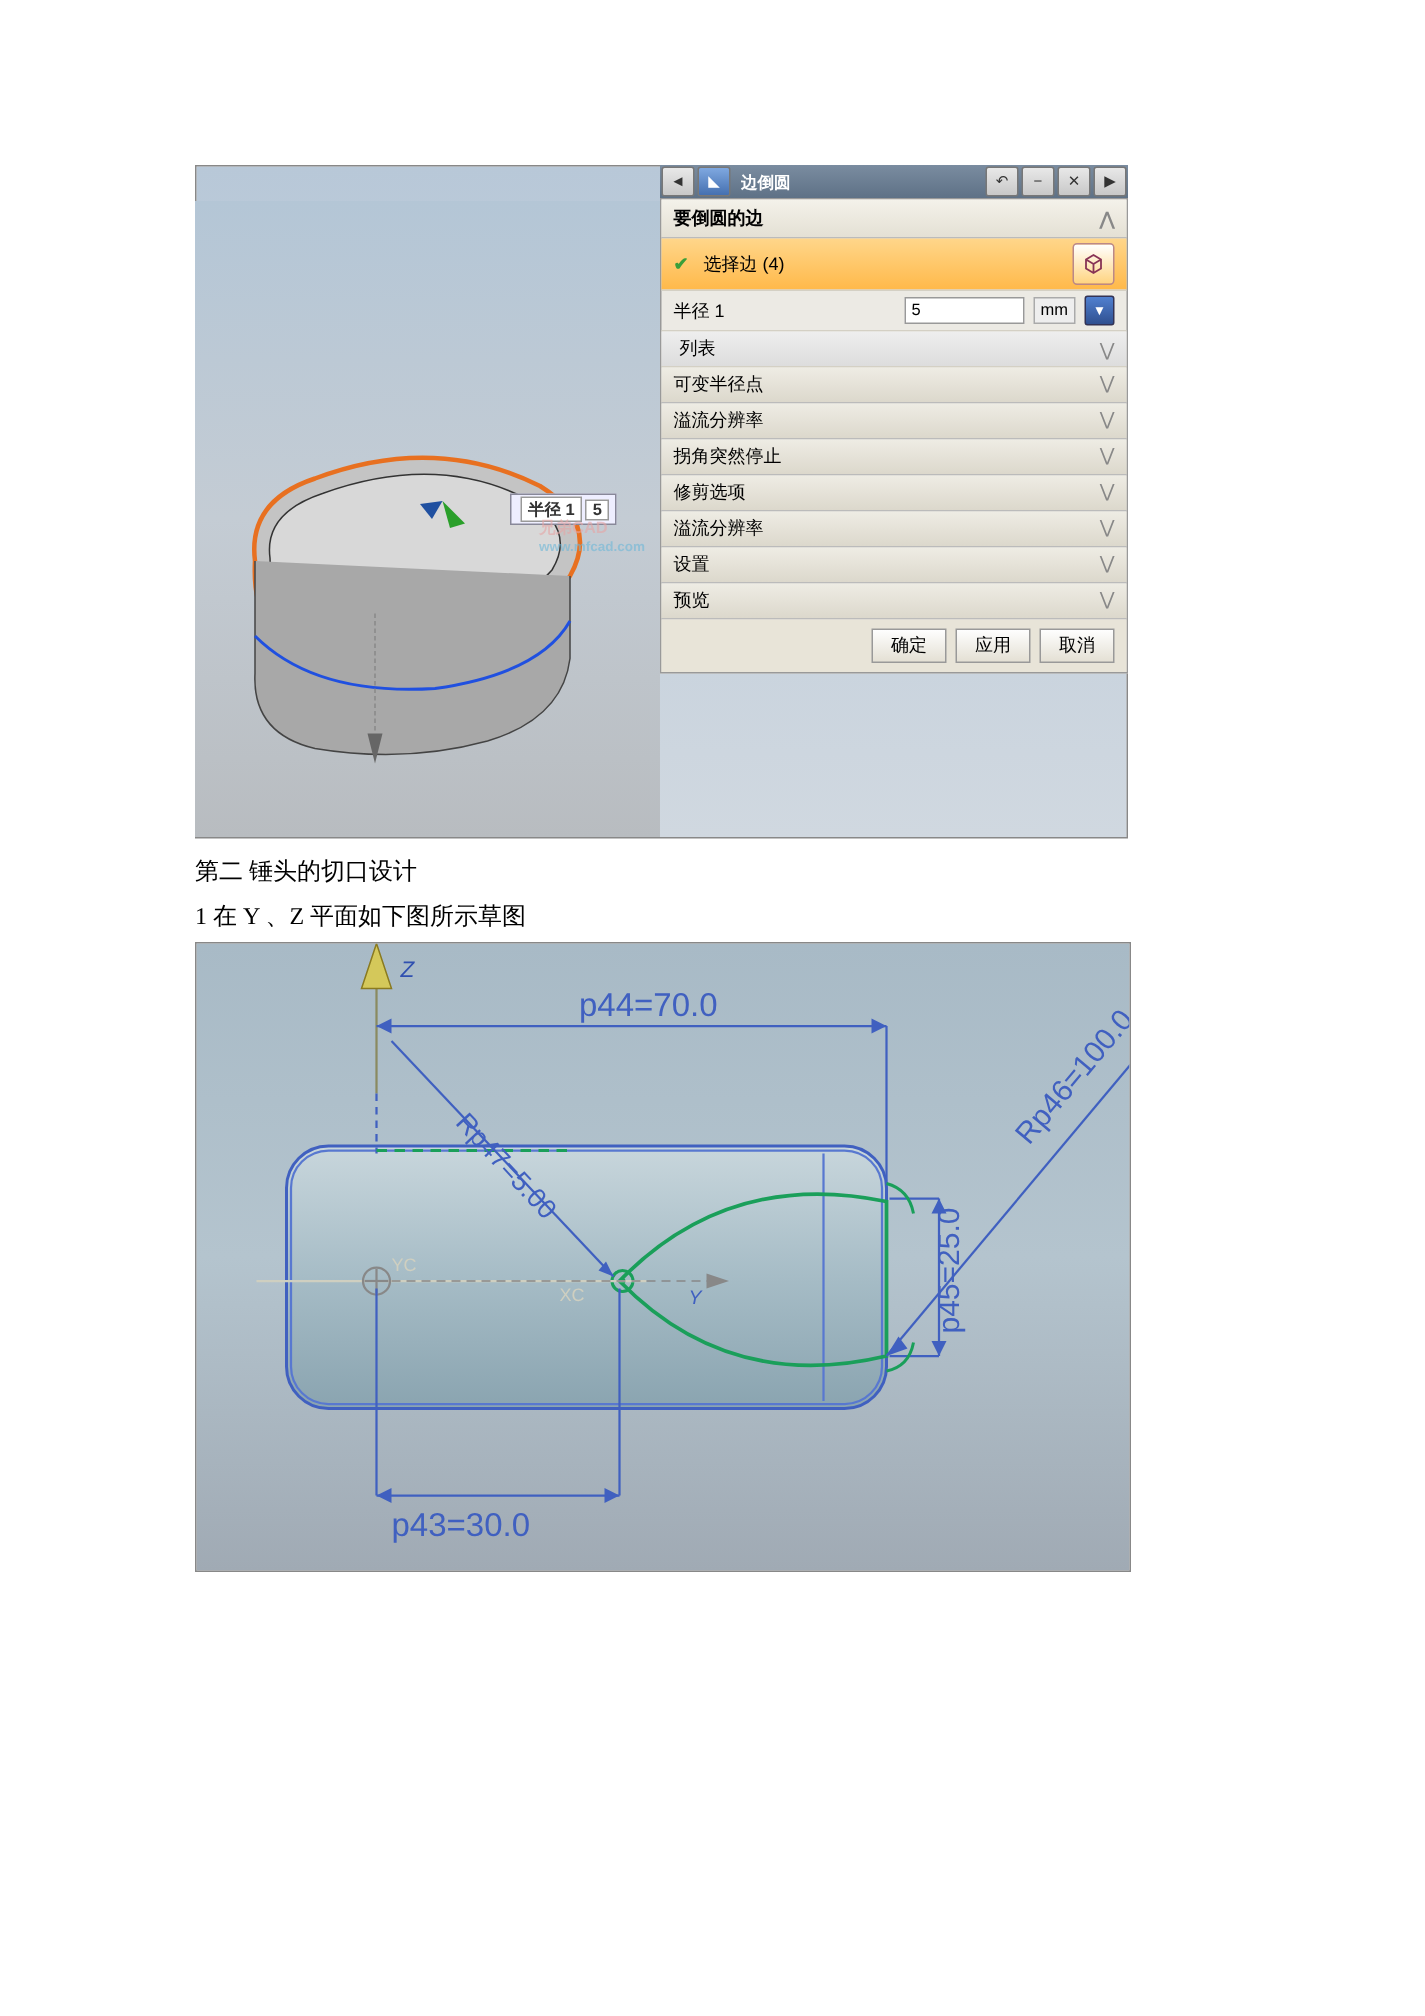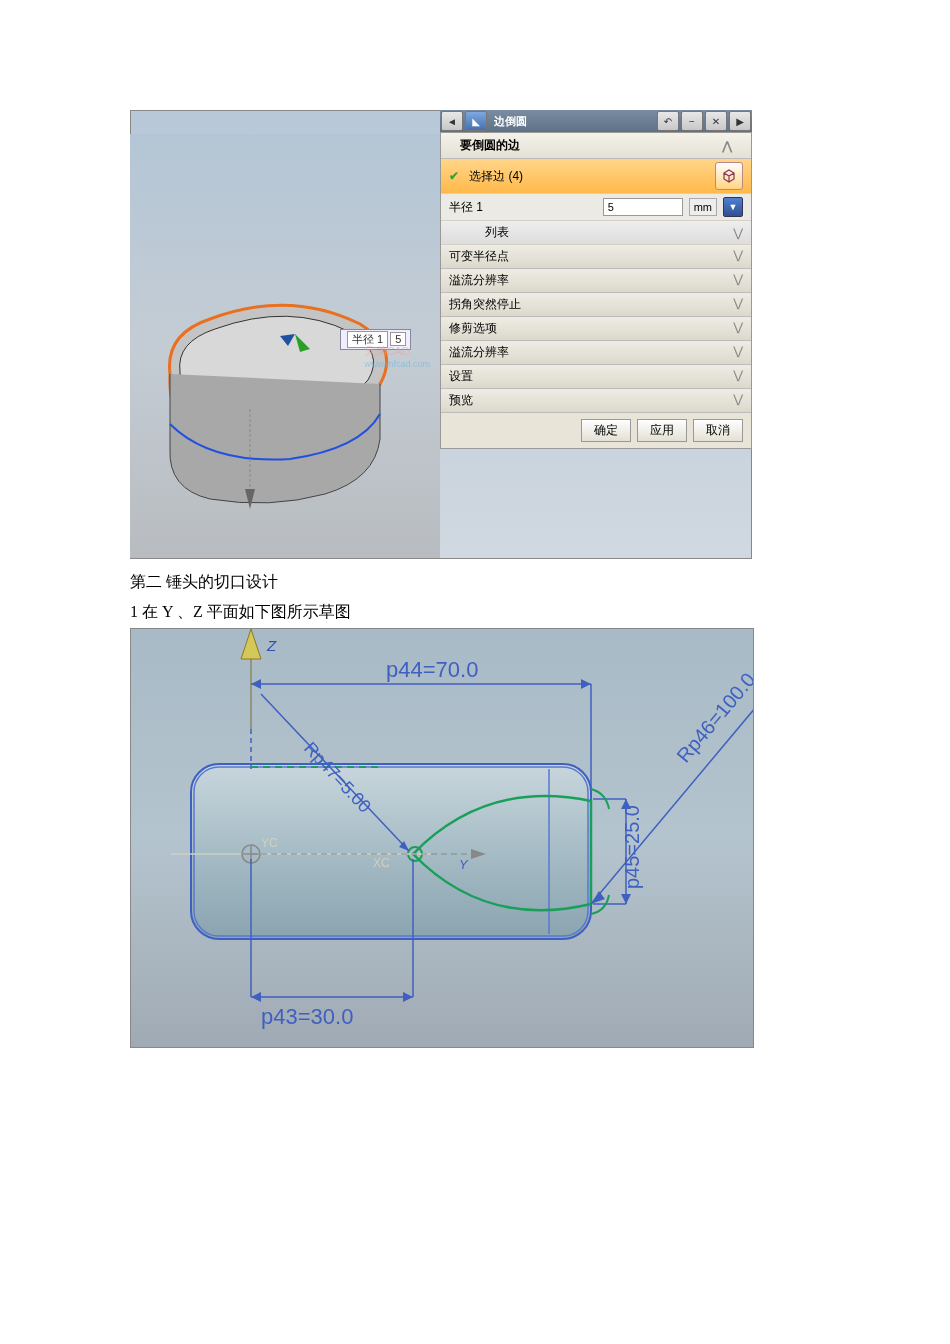--- a/index.html
+++ b/index.html
@@ -1,31 +1,31 @@
 <!DOCTYPE html>
 <html><head>
 <meta charset="utf-8">
 <style>
 body { margin: 0; background: #fff; font-family: Arial, "Microsoft YaHei", sans-serif; font-size: 12px; }
 .page { width: 950px; margin: 0 auto; padding: 110px 0 40px 0; }
 .fig1-wrap { margin-left: 130px; width: 622px; height: 449px; position: relative; }
 .fig1-bg { position: absolute; inset: 0; background: linear-gradient(to bottom, #b8c8d8, #d0d8e0); border: 1px solid #888; }
-.viewport3d { position: absolute; left: 0; top: 24px; width: 310px; height: 424px; background: linear-gradient(to bottom, #b4c6d6 0%, #c4ccd4 50%, #b8bcc0 100%); }
+.viewport3d { position: absolute; left: 0; top: 24px; width: 310px; height: 424px; background: linear-gradient(to bottom, #b4c6d6 0%, #c4ccd4 50%, #b8bcc0 100%); font-weight: bold; }
 .body3d { position: absolute; left: 20px; top: 160px; width: 260px; height: 220px; }
 .body3d svg { width: 100%; height: 100%; }
 .radius-label { position: absolute; left: 210px; top: 195px; background: #eef; border: 1px solid #889; padding: 1px 4px; font-size: 11px; color: #333; }
 .radius-label span { display: inline-block; border: 1px solid #999; background: #fff; padding: 0 4px; margin-left: 2px; }
 .watermark { position: absolute; right: 10px; top: 210px; color: #e6a6a6; font-size: 11px; opacity: .6; }
 .watermark .sub { color: #6fb8d8; font-size: 9px; }
 .titlebar { position: absolute; left: 310px; right: 0; top: 0; height: 22px; background: linear-gradient(#7a8ca0, #5e7186); display: flex; align-items: center; color: #fff; font-size: 11px; }
 .titlebar .nav { display: flex; }
 .tb-btn { width: 20px; height: 18px; background: linear-gradient(#e8e8e8, #c8c8c8); border: 1px solid #777; margin: 1px; border-radius: 2px; display: flex; align-items: center; justify-content: center; font-size: 10px; color: #333; }
 .titlebar .title { margin: 0 6px; font-weight: bold; }
 .panel { position: absolute; left: 310px; right: 0; top: 22px; background: #eceae4; border: 1px solid #999; }
-.section-hdr { background: linear-gradient(#f4f2ea, #e4e0d4); padding: 4px 19px; font-weight: bold; border-bottom: 1px solid #bbb; display: flex; justify-content: space-between; align-items: center; }
+.section-hdr { background: linear-gradient(#f4f2ea, #e4e0d4); padding: 4px 8px; font-weight: bold; border-bottom: 1px solid #bbb; display: flex; justify-content: space-between; align-items: center; }
 .chev { color: #888; font-size: 12px; }
 .row { display: flex; align-items: center; padding: 3px 8px; gap: 6px; border-bottom: 1px solid #d4d0c4; }
 .row.orange { background: linear-gradient(#ffd68a, #ffb94a); }
 .row.gray { background: linear-gradient(#eee, #ddd); }
 .grow { flex: 1; }
 .cube-btn { width: 26px; height: 26px; background: linear-gradient(#fff, #ffd480); border: 1px solid #b88; border-radius: 3px; display: flex; align-items: center; justify-content: center; }
 .plus-btn { width: 22px; height: 22px; background: linear-gradient(#fff, #d4f0c4); border: 1px solid #8a8; border-radius: 3px; display: flex; align-items: center; justify-content: center; color: #5a5; font-weight: bold; }
 .arrow-btn { width: 18px; height: 18px; background: linear-gradient(#5080d0, #305090); border: 1px solid #335; border-radius: 2px; display: flex; align-items: center; justify-content: center; color: #fff; font-size: 9px; }
 .text-input { width: 70px; height: 16px; border: 1px solid #999; background: #fff; padding: 0 4px; font-size: 11px; }
 .unit { background: #eee; border: 1px solid #aaa; padding: 0 4px; height: 16px; line-height: 16px; font-size: 11px; }
@@ -93,21 +93,21 @@
               <path d="M3 5 L8 2 L13 5 L13 11 L8 14 L3 11 Z M3 5 L8 8 L13 5 M8 8 L8 14" fill="none" stroke="#835" stroke-width="1.2"></path>
             </svg>
         </div>
       </div>
       <div class="row">
         <span class="grow">半径 1</span>
         <input class="text-input" value="5" style="">
         <span class="unit">mm</span>
         <div class="arrow-btn">▼</div>
       </div>
-      <div class="row gray" style="padding-left:44px;">
+      <div class="row gray" style="padding-left:12px;">
         <span class="grow">列表</span>
         <span class="chev">⋁</span>
       </div>
       <div class="sub-hdr">
           <span>可变半径点</span>
           <span class="chev">⋁</span>
         </div>
       <div class="sub-hdr">
           <span>溢流分辨率</span>
           <span class="chev">⋁</span>

